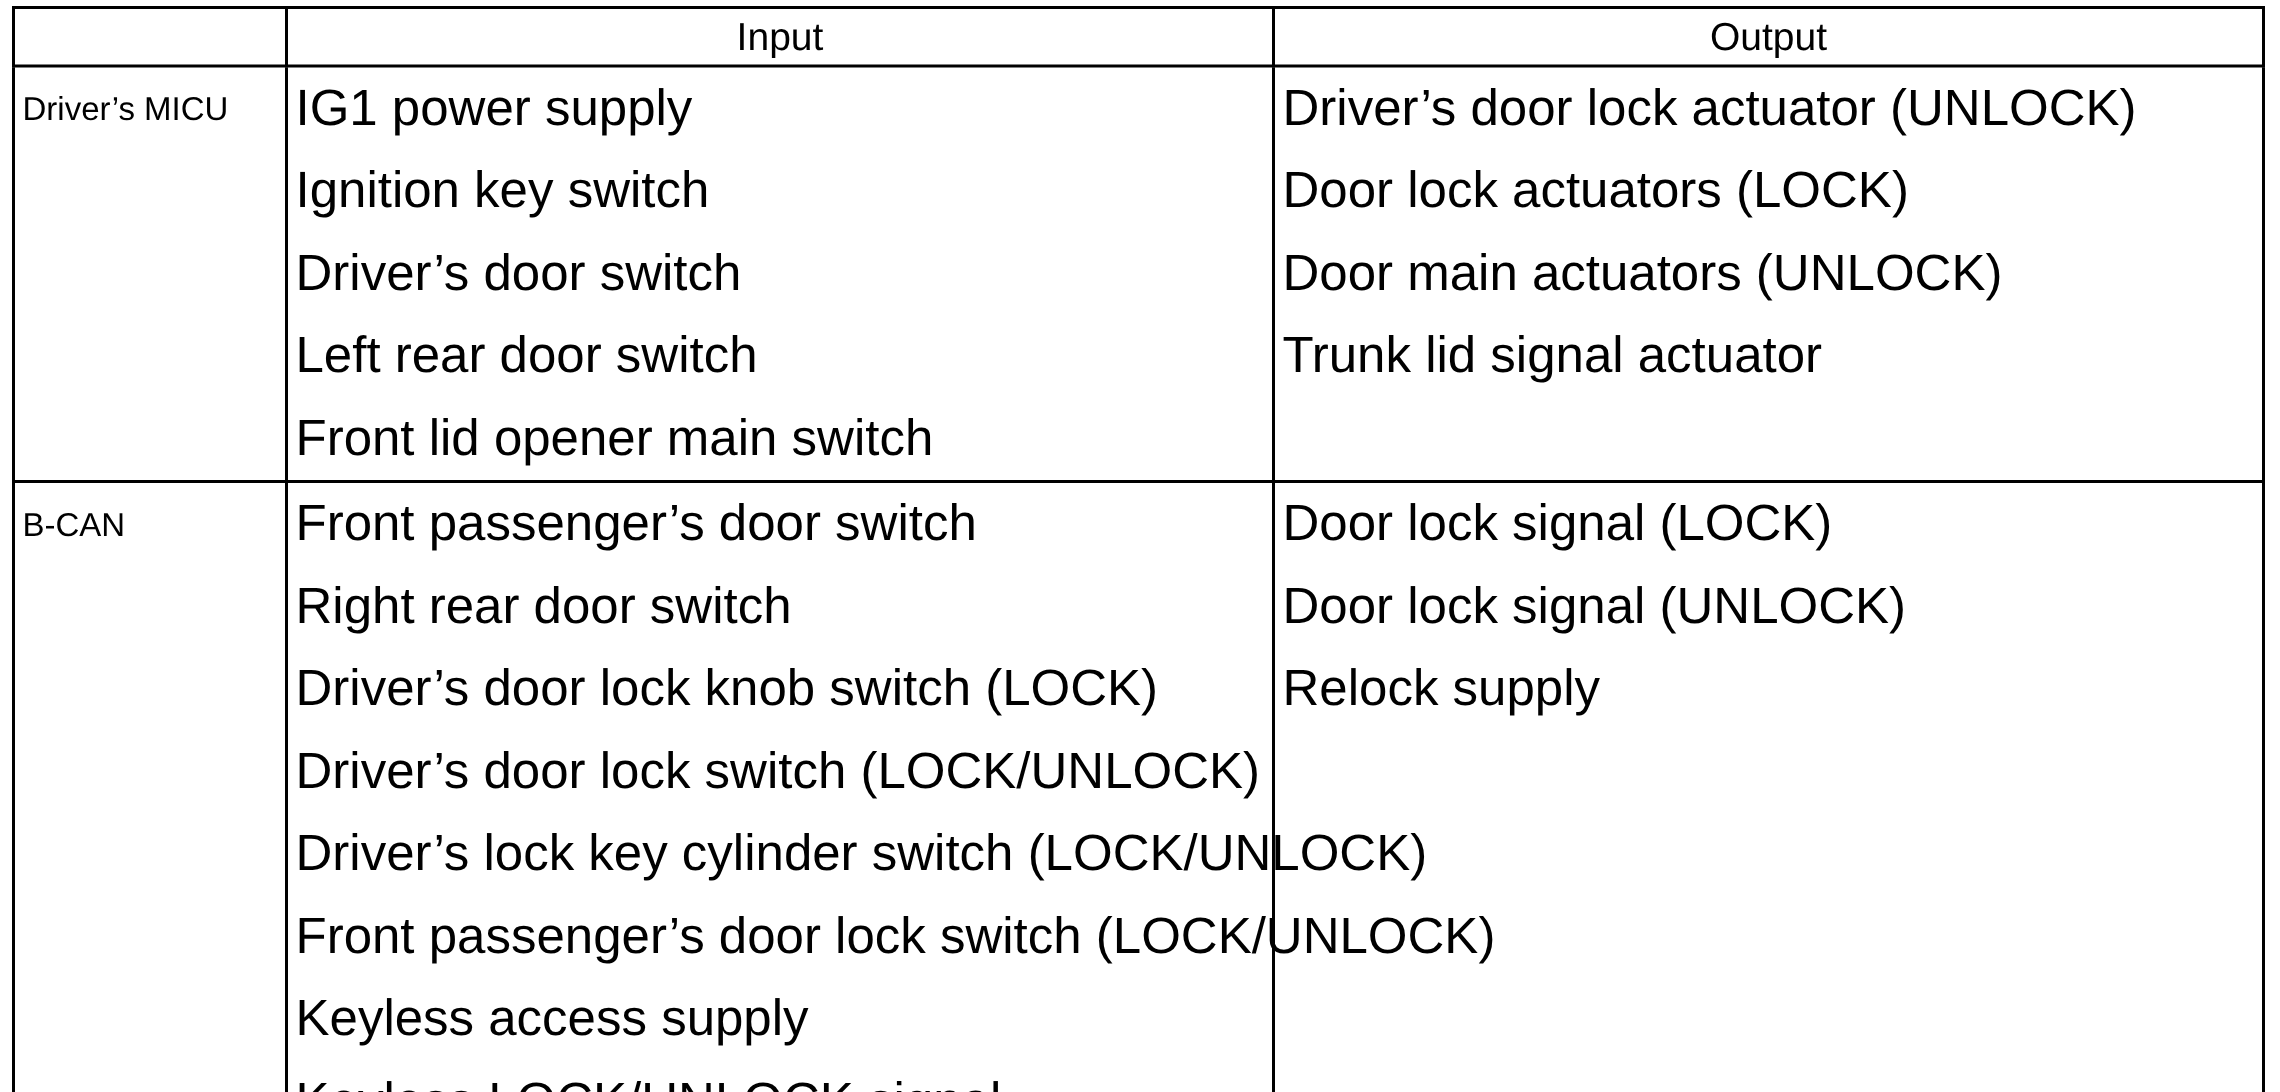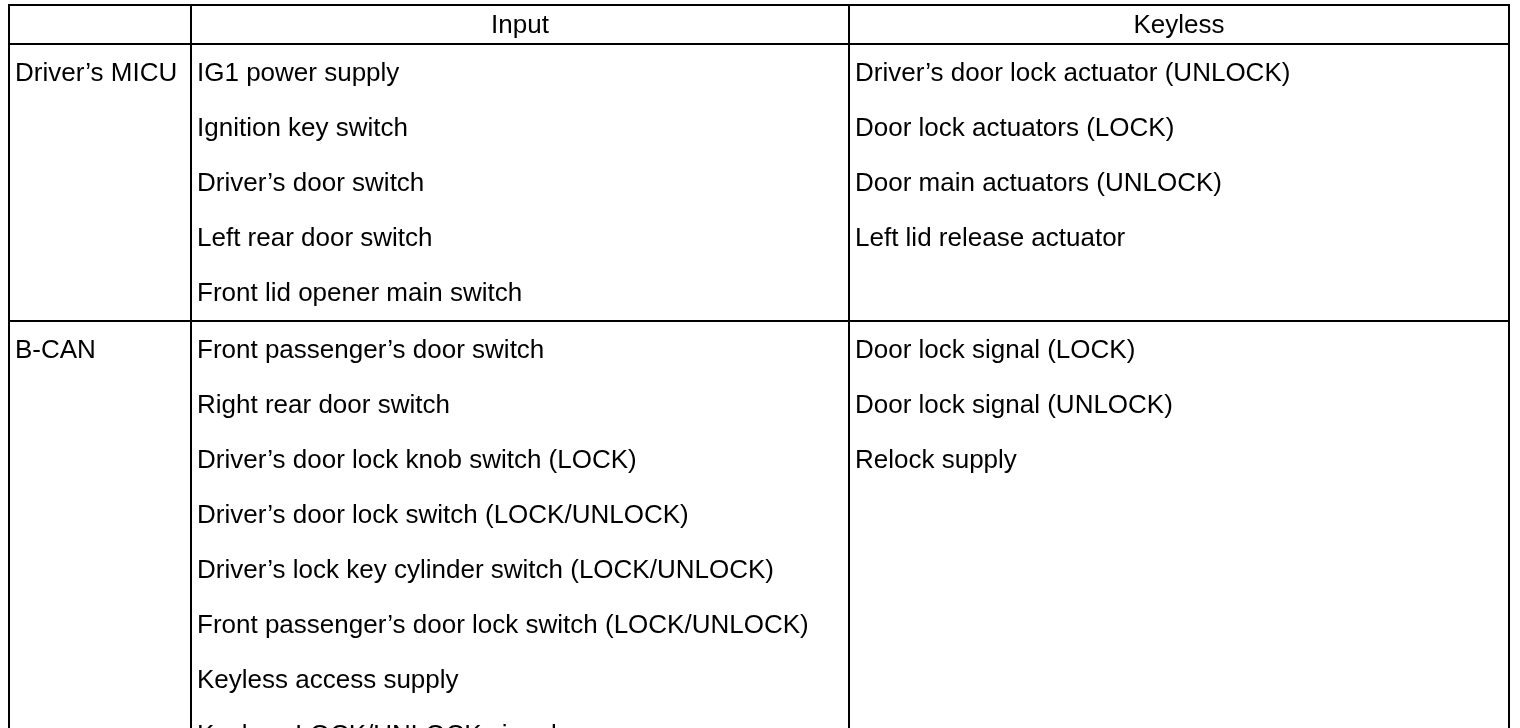--- a/index.html
+++ b/index.html
@@ -59,32 +59,32 @@
   table.spec tbody td {
     font-size: 26px;
     line-height: 55px;
   }
 
   .cell-pad {
     padding: 0 0 0 5px;
   }
 
   .sys-label {
-    font-size: 26px;
+    font-size: 22px;
     line-height: 55px;
     white-space: nowrap;
   }
 
   ul.items {
     list-style: none;
     margin: 0;
     padding: 0;
   }
   ul.items li {
-    font-size: 26px;
+    font-size: 34px;
     line-height: 55px;
     height: 55px;
     white-space: nowrap;
     letter-spacing: 0px;
   }
 
   
   tr.row-micu td { height: 257px; }
   tr.row-bcan td { height: 414px; }
 </style>
@@ -97,21 +97,21 @@
     <colgroup>
       <col class="c-sys">
       <col class="c-input">
       <col class="c-output">
     </colgroup>
 
     <thead>
       <tr>
         <th class="blank"></th>
         <th>Input</th>
-        <th>Keyless</th>
+        <th>Output</th>
       </tr>
     </thead>
 
     <tbody>
 
       <tr class="row-micu">
         <td>
           <div class="cell-pad">
             <div class="sys-label">Driver’s MICU</div>
           </div>
@@ -126,21 +126,21 @@
               <li>Front lid opener main switch</li>
             </ul>
           </div>
         </td>
         <td>
           <div class="cell-pad">
             <ul class="items">
               <li>Driver’s door lock actuator (UNLOCK)</li>
               <li>Door lock actuators (LOCK)</li>
               <li>Door main actuators (UNLOCK)</li>
-              <li>Left lid release actuator</li>
+              <li>Trunk lid signal actuator</li>
             </ul>
           </div>
         </td>
       </tr>
 
       <tr class="row-bcan">
         <td>
           <div class="cell-pad">
             <div class="sys-label">B-CAN</div>
           </div>

